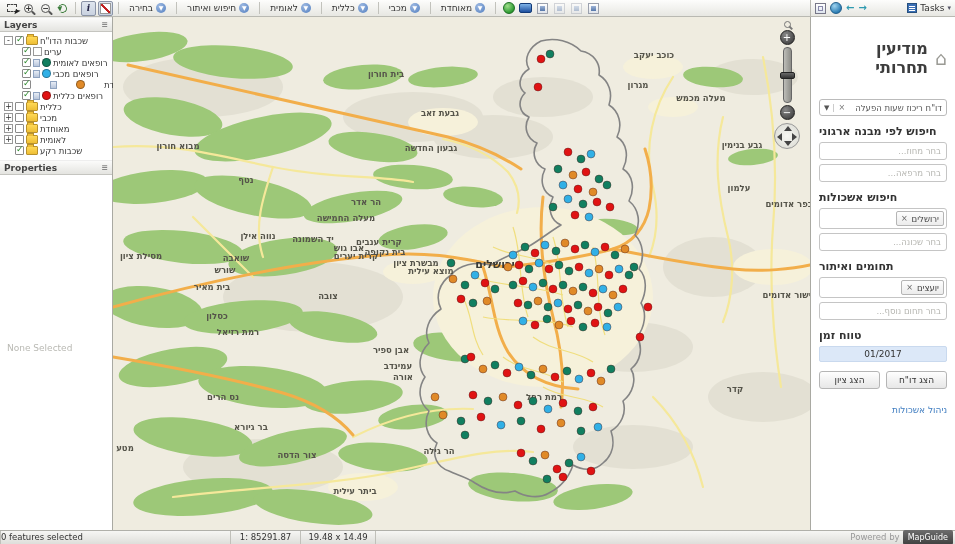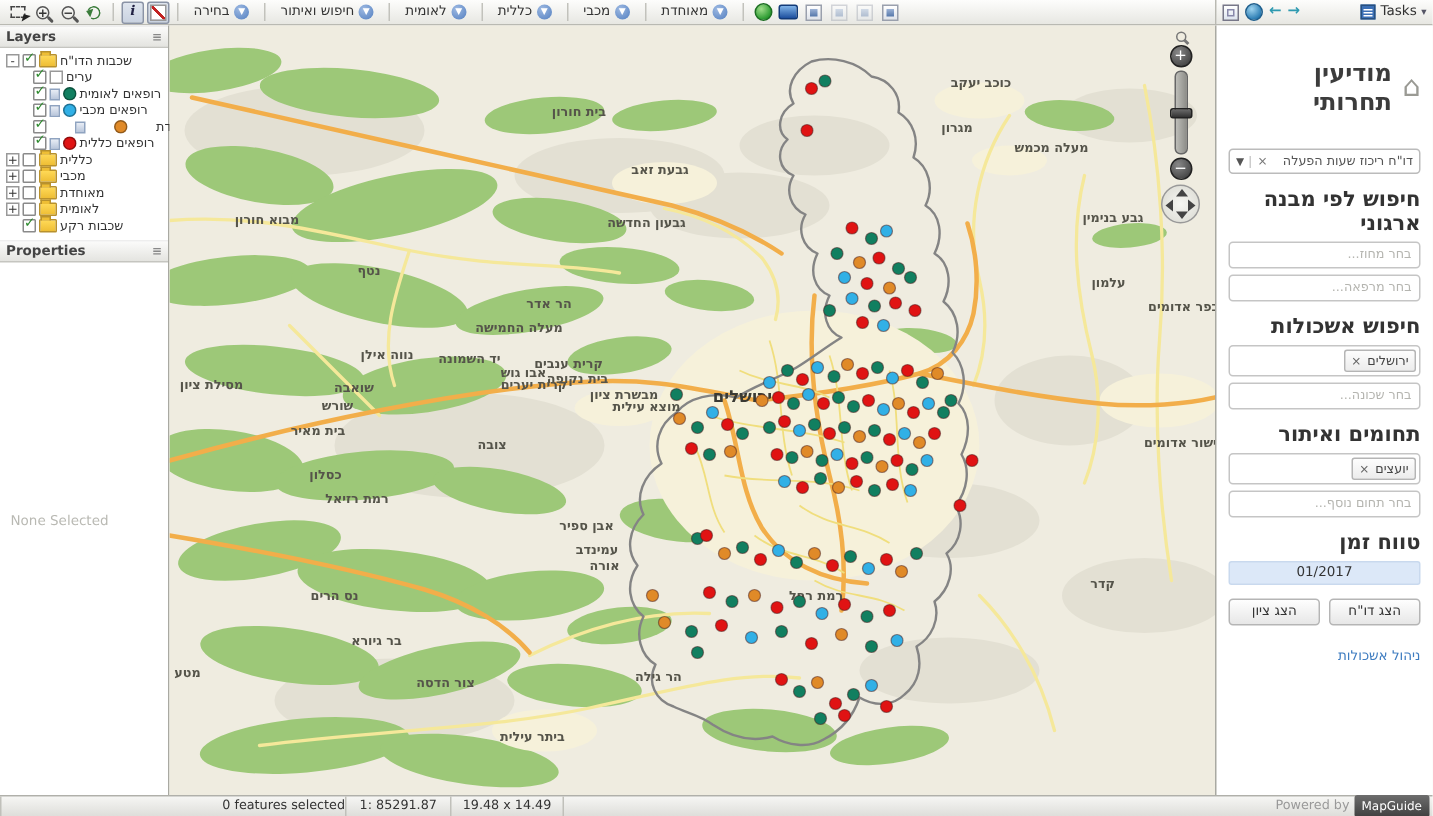--- a/index.html
+++ b/index.html
@@ -105,42 +105,42 @@
   #rpanel{position:absolute;left:810px;top:17px;width:145px;height:513px;background:#fff;
     border-left:1px solid #a9a9a2;direction:rtl;padding:0 8px;font-size:9px;color:#333;}
   .rp-title{margin-top:22px;display:flex;align-items:center;justify-content:center;gap:7px;
     font-size:16px;font-weight:bold;color:#3c3c3c;}
   .home-ic{font-size:19px;color:#9a9a94;font-weight:normal;}
   .combo{margin-top:22px;display:flex;align-items:center;border:1px solid #bbb;border-radius:3px;
     background:#fff;height:17px;padding:0 4px;gap:4px;color:#555;}
   .combo-value{flex:1;white-space:nowrap;overflow:hidden;font-size:8.5px;}
   .combo-x{color:#777;font-size:8px;}
   .combo-caret{color:#555;font-size:7px;border-left:none;border-right:1px solid #ccc;padding-right:4px;}
-  .rp-h{text-align:right;font-weight:bold;color:#333;font-size:14px;margin:9px 0 4px;}
+  .rp-h{text-align:left;font-weight:bold;color:#333;font-size:11px;margin:9px 0 4px;}
   .rp-input{width:100%;height:18px;border:1px solid #c5c5c5;border-radius:3px;direction:rtl;
     padding:0 5px;font-size:8.5px;color:#666;font-family:inherit;display:block;margin-bottom:4px;background:#fff;}
   .rp-input::placeholder{color:#b5b5b0;}
   .tagbox{border:1px solid #c5c5c5;border-radius:3px;min-height:21px;padding:2px;display:flex;
     justify-content:flex-start;margin-bottom:4px;background:#fff;}
   .chip{border:1px solid #b5b5b5;border-radius:2px;background:linear-gradient(#fdfdfd,#ececec);
     font-size:8.5px;color:#444;padding:1px 4px;display:flex;gap:4px;align-items:center;}
   .chip-x{color:#666;font-size:8px;}
   .timebox{background:#dce8f8;border:1px solid #c9d9ee;height:16px;line-height:15px;text-align:center;
     font-size:9px;color:#333;border-radius:2px;margin-top:4px;}
   .rp-btnrow{display:flex;gap:6px;margin-top:9px;}
   .rp-btn{flex:1;height:18px;border:1px solid #b5b5b5;border-radius:3px;font-family:inherit;
     background:linear-gradient(#fefefe,#e7e7e7);font-size:9px;color:#333;}
   .rp-link{display:block;margin-top:16px;color:#3e7cc0;font-size:9px;text-decoration:none;text-align:right;}
 
   
   #statusbar{position:absolute;left:0;top:530px;width:955px;height:14px;display:flex;align-items:center;
     background:linear-gradient(#f6f6f4,#dededa);border-top:1px solid #b0b0aa;font-size:8.5px;color:#333;}
   .sb-cell{height:100%;line-height:13px;}
   .sb-coords{width:480px;padding-left:4px;}
-  .sb-sel{width:230px;text-align:right;border-left:1px solid #c0c0ba;}
+  .sb-sel{width:230px;text-align:left;border-left:1px solid #c0c0ba;}
   .sb-scale{width:70px;text-align:center;border-left:1px solid #c0c0ba;}
   .sb-size{width:75px;text-align:center;border-left:1px solid #c0c0ba;}
   .sb-power{flex:1;display:flex;justify-content:flex-end;align-items:center;gap:3px;padding-right:2px;
     color:#999;border-left:1px solid #c0c0ba;}
   .badge-mg{background:linear-gradient(#6d6d6d,#3f3f3f);color:#fff;font-size:8px;padding:1px 5px;
     border-radius:2px;font-weight:normal;}
 </style>
 </head>
 <body>
 

